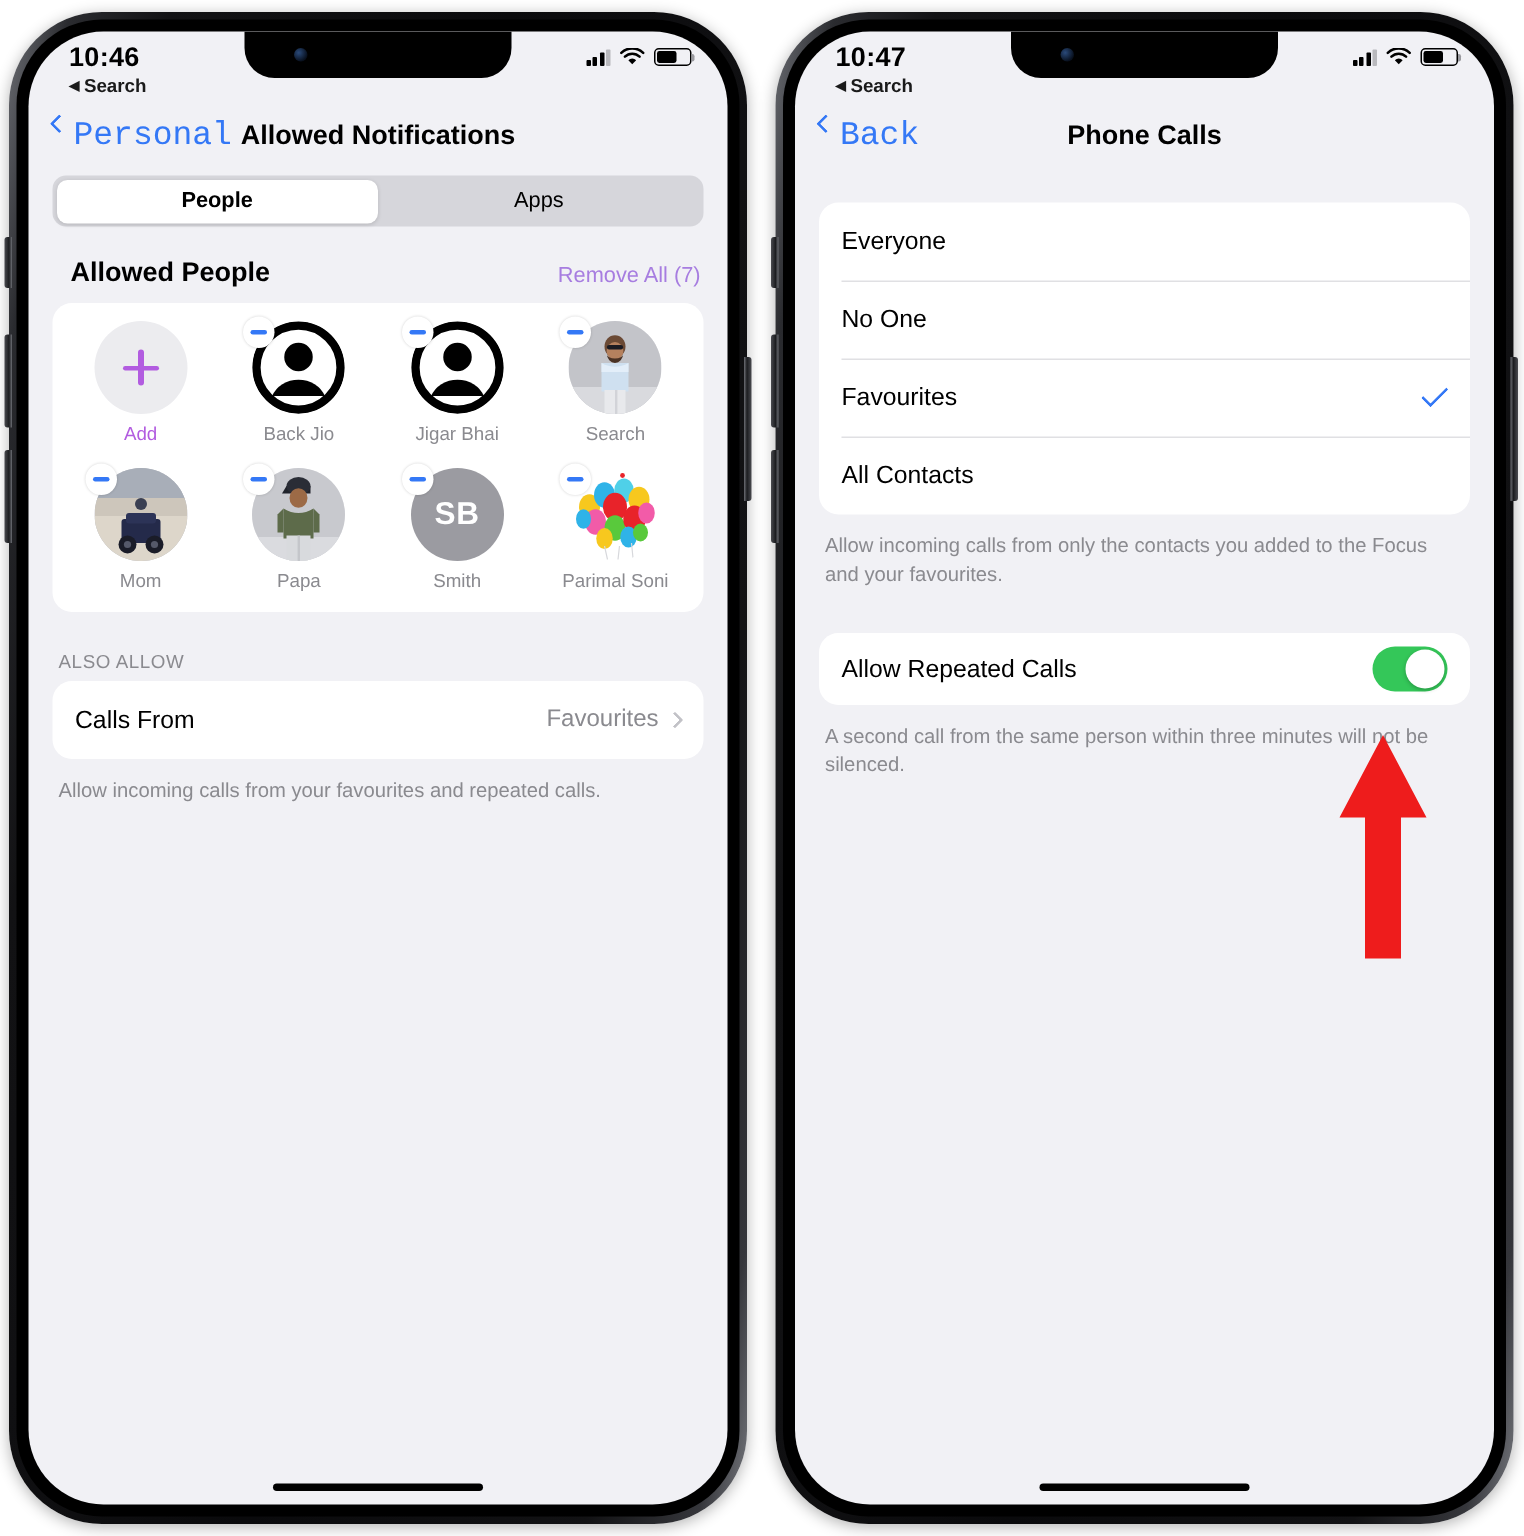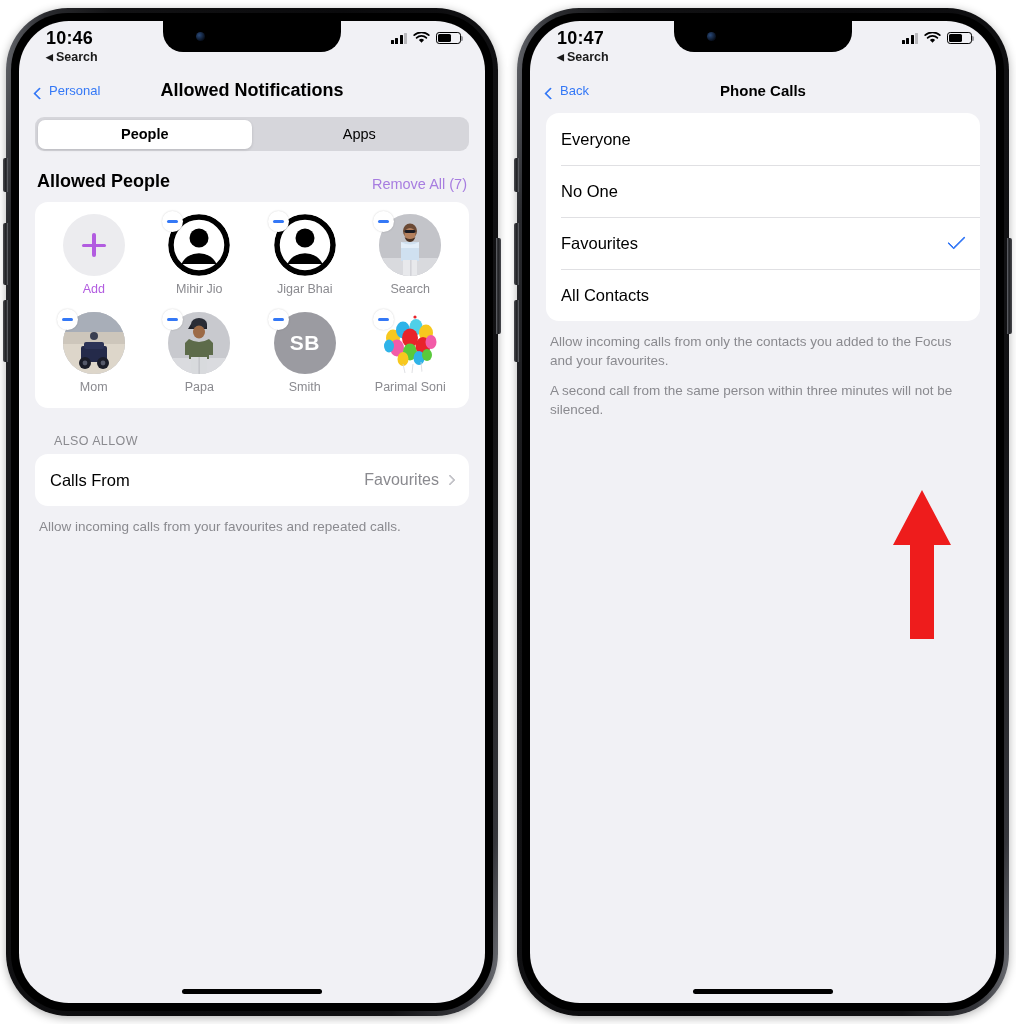--- a/index.html
+++ b/index.html
@@ -74,48 +74,48 @@
   .sig i:nth-child(2){height:6px;}
   .sig i:nth-child(3){height:8.5px;}
   .sig i:nth-child(4){height:11px; background:#b9b9bd;}
   .batt { position:relative; width:25px; height:12px; border:1.3px solid #000; border-radius:3.2px; }
   .batt::after{content:""; position:absolute; right:-3.4px; top:3.4px; width:2px; height:5px;
                background:#9a9a9f; border-radius:0 1.5px 1.5px 0;}
   .batt i { position:absolute; left:1.3px; top:1.3px; bottom:1.3px; background:#000; border-radius:1.6px; }
 
   
   .navbar { position:relative; height:46px; display:flex; align-items:center; padding:0 16px; }
-  .nav-back { display:flex; align-items:flex-end; gap:3px; color:#3478f6; font-size:13px; cursor:pointer; }
+  .nav-back { display:flex; align-items:flex-start; gap:3px; color:#3478f6; font-size:22px; cursor:pointer;font-family:Liberation Mono, monospace; }
   .nav-back .chev {
     width:9px; height:9px; border-left:2.6px solid #3478f6; border-bottom:2.6px solid #3478f6;
     transform: rotate(45deg); margin-right:2px; border-radius:1px;
   }
   .nav-title {
     position:absolute; left:0; right:0; text-align:center;
     font-size:18px; font-weight:700; color:#000; pointer-events:none;
   }
-  .navbar.right-nav .nav-title { font-size:15px; }
+  .navbar.right-nav .nav-title { font-size:18px; }
 
   
   .content { padding: 0 16px; }
 
   
   .segmented {
     display:flex; background:#d6d6db; border-radius:9px; padding:2.5px; margin: 4px 0 0 0; height:34px;
   }
   .seg {
     flex:1; display:flex; align-items:center; justify-content:center;
     font-size:14.5px; color:#000; border-radius:7px; cursor:pointer;
   }
   .seg.active { background:#fff; font-weight:600; box-shadow:0 1px 3px rgba(0,0,0,.14); }
 
   
   .sec-head {
     display:flex; align-items:flex-end; justify-content:space-between;
-    margin: 20px 2px 10px 2px;
+    margin: 20px 2px 10px 12px;
   }
   .sec-title { font-size:18px; font-weight:700; color:#000; }
   .sec-action { font-size:14.5px; color:#a77de0; cursor:pointer; }
 
   
   .people-card { background:#fff; border-radius:13px; padding: 12px 6px 10px 6px; }
   .people-row { display:flex; }
   .person { flex:1; display:flex; flex-direction:column; align-items:center; position:relative; padding-bottom:4px;}
   .ava-wrap { position:relative; width:62px; height:62px; }
   .ava {
@@ -144,21 +144,21 @@
   
   .silo { width:62px; height:62px; }
   .initials { color:#fff; font-size:21px; font-weight:600; letter-spacing:.5px; }
 
   
   .foot {
     font-size:13.5px; line-height:19px; color:#8a8a8f; margin: 11px 4px 0 4px;
   }
   .group-label {
     font-size:12.5px; color:#8a8a8f; letter-spacing:.4px;
-    margin: 26px 4px 6px 19px; text-transform:uppercase;
+    margin: 26px 4px 6px 4px; text-transform:uppercase;
   }
 
   
   .card { background:#fff; border-radius:13px; overflow:hidden; }
   .row {
     display:flex; align-items:center; justify-content:space-between;
     padding: 0 15px; height:45px; cursor:pointer; position:relative;
   }
   .row + .row::before {
     content:""; position:absolute; left:15px; right:0; top:0; height:1px; background:#e0e0e3;
@@ -275,21 +275,21 @@
                     <i></i>
                   </div>
                 <div class="ava" style="background:#fff">
                   <svg class="silo" viewBox="0 0 62 62">
                     <circle cx="31" cy="31" r="28" fill="none" stroke="#000" stroke-width="5.5"></circle>
                     <circle cx="31" cy="24" r="9.5" fill="#000"></circle>
                     <path d="M13.5 50 a18.5 16 0 0 1 35 0 Z" fill="#000"></path>
                   </svg>
                 </div>
               </div>
-              <div class="pname">Mihir Jio</div>
+              <div class="pname">Back Jio</div>
             </div>
 
             <div class="person">
               <div class="ava-wrap">
                 <div class="badge">
                     <i></i>
                   </div>
                 <div class="ava" style="background:#fff">
                   <svg class="silo" viewBox="0 0 62 62">
                     <circle cx="31" cy="31" r="28" fill="none" stroke="#000" stroke-width="5.5"></circle>
@@ -478,38 +478,46 @@
       <div class="navbar right-nav">
         <div class="nav-back">
           <span class="chev"></span>
           <span>Back</span>
         </div>
         <div class="nav-title">Phone Calls</div>
       </div>
 
       <div class="content">
 
-        <div class="card" style="">
+        <div class="card" style="margin-top:22px">
           <div class="row tall">
             <span class="row-label">Everyone</span>
           </div>
           <div class="row tall">
             <span class="row-label">No One</span>
           </div>
           <div class="row tall">
             <span class="row-label">Favourites</span>
             <span class="check"></span>
           </div>
           <div class="row tall">
             <span class="row-label">All Contacts</span>
           </div>
         </div>
 
         <div class="foot">Allow incoming calls from only the contacts you added to the Focus and your favourites.</div>
 
+        <div class="card" style="margin-top:30px">
+          <div class="row" style="height:48px">
+            <span class="row-label">Allow Repeated Calls</span>
+            <span class="toggle">
+              <span class="knob"></span>
+            </span>
+          </div>
+        </div>
 
         <div class="foot">A second call from the same person within three minutes will not be silenced.</div>
       </div>
 
       <div class="home-ind"></div>
     </div>
   </div>
 
   <svg class="arrow-ann" style="left:890px; top:487px;" width="64" height="155" viewBox="0 0 64 155">
     <path d="M32 3 L61 58 L44 58 L44 152 L20 152 L20 58 L3 58 Z" fill="#ee1c1c"></path>

